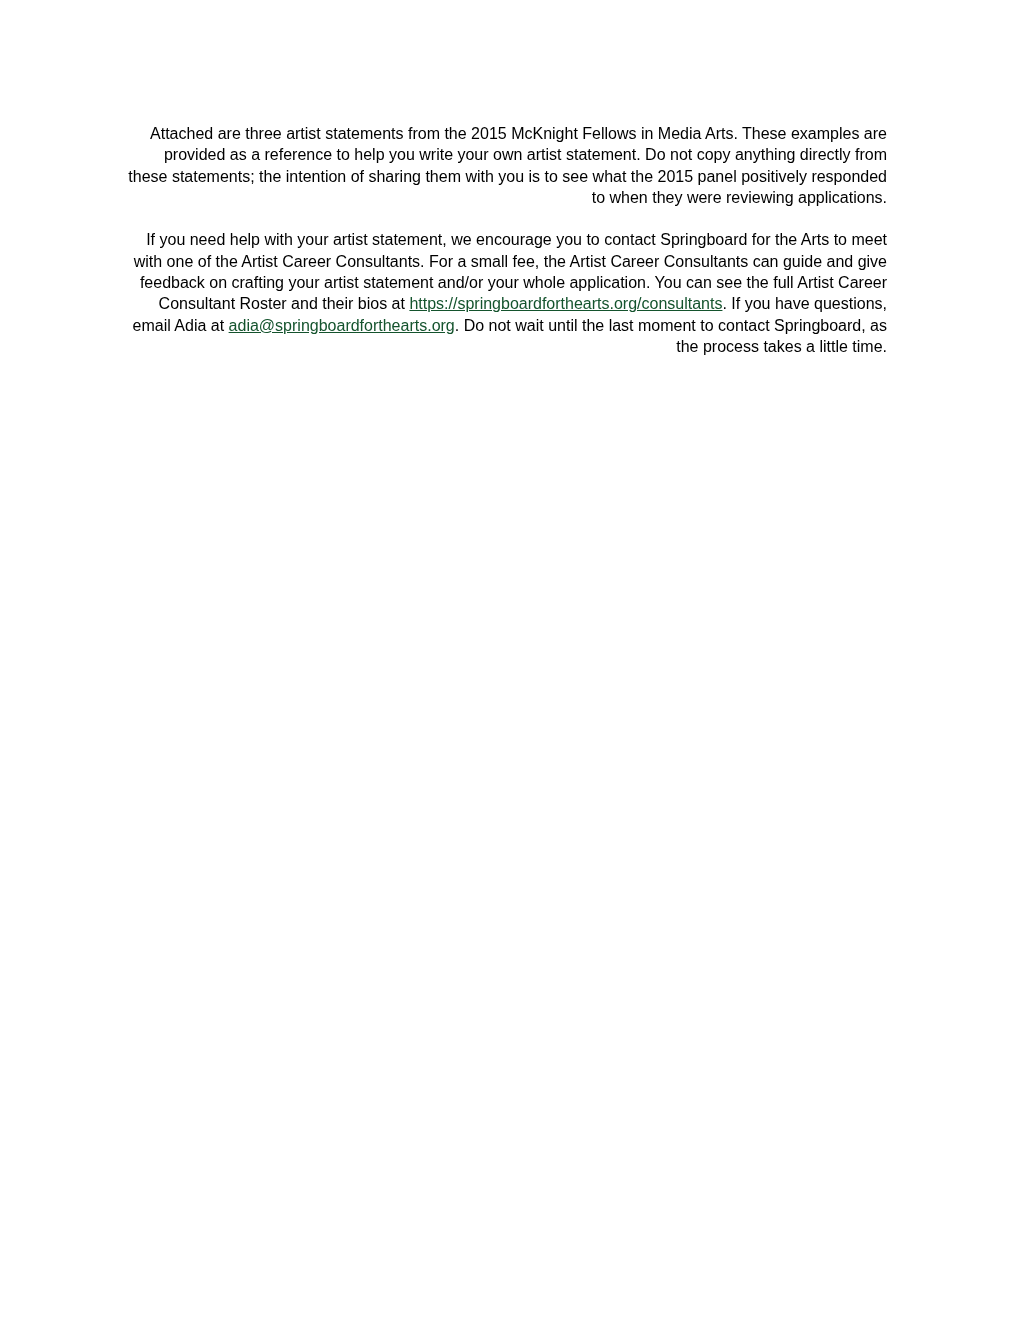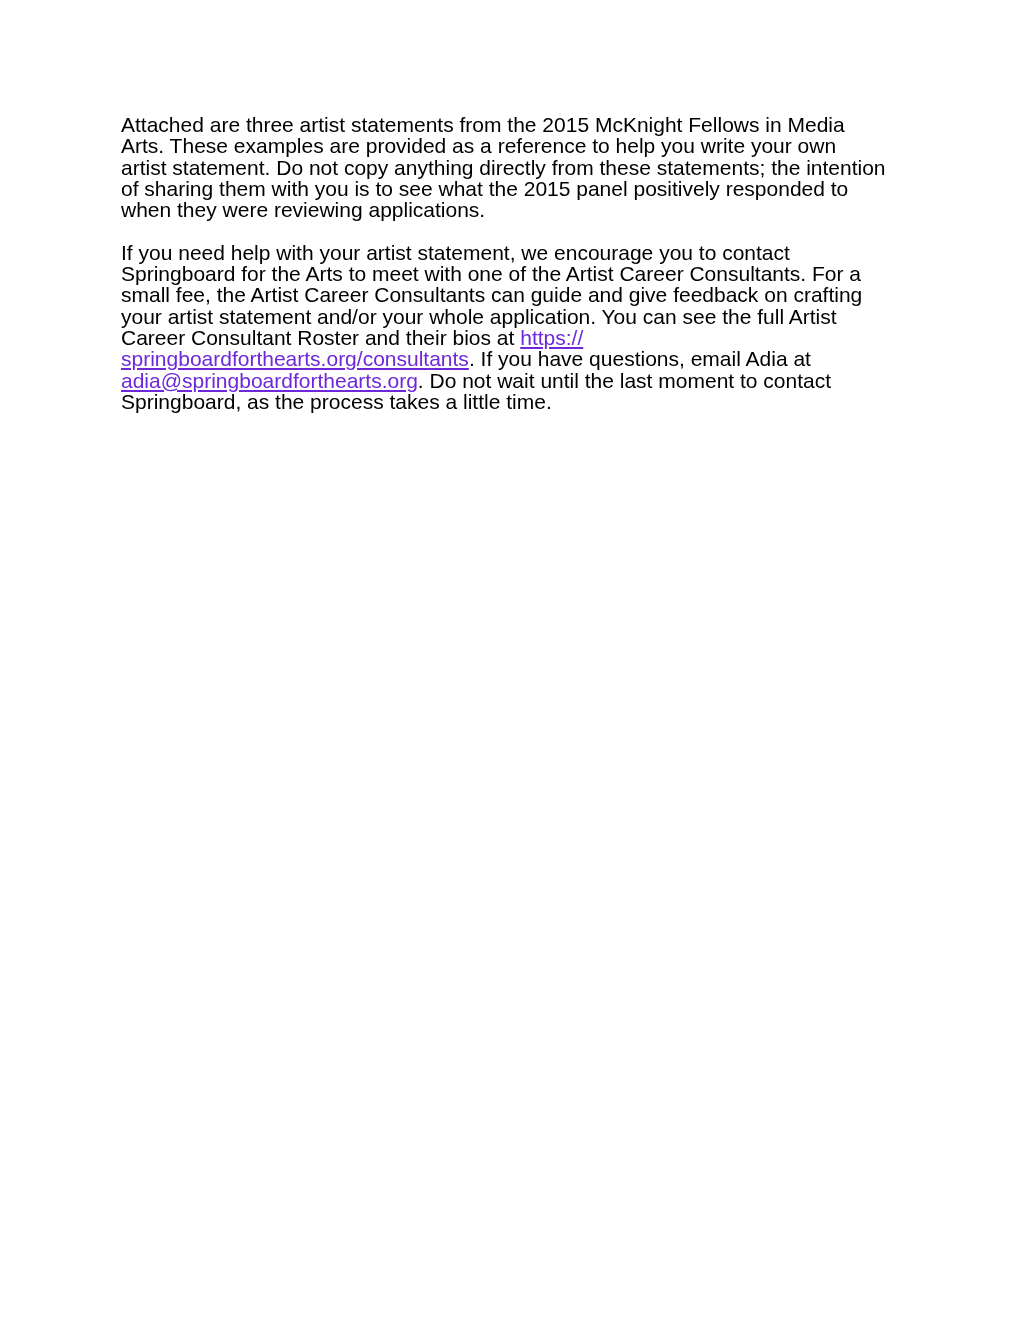--- a/index.html
+++ b/index.html
@@ -16,35 +16,36 @@
   .page {
     position: relative;
     width: 1020px;
     height: 1320px;
     background: #ffffff;
     overflow: hidden;
   }
   .doc-body {
     position: absolute;
     left: 121px;
-    top: 114px;
+    top: 123px;
     width: 766px;
     color: #000000;
-    font-size: 21px;
+    font-size: 16px;
     line-height: 21.3px;
+    text-align: right;
   }
   .para {
     margin: 0 0 21.3px 0;
     padding: 0;
   }
   .para:last-child {
     margin-bottom: 0;
   }
   .doc-link {
-    color: #6d28d9;
+    color: #14532d;
     text-decoration: underline;
     cursor: pointer;
   }
 </style>
 </head>
 <body>
 
 <div class="page">
   <div class="doc-body">
       <p class="para"><span>Attached are three artist statements from the 2015 McKnight Fellows in Media Arts. These examples are provided as a reference to help you write your own artist statement. Do not copy anything directly from these statements; the intention of sharing them with you is to see what the 2015 panel positively responded to when they were reviewing applications.</span></p>

